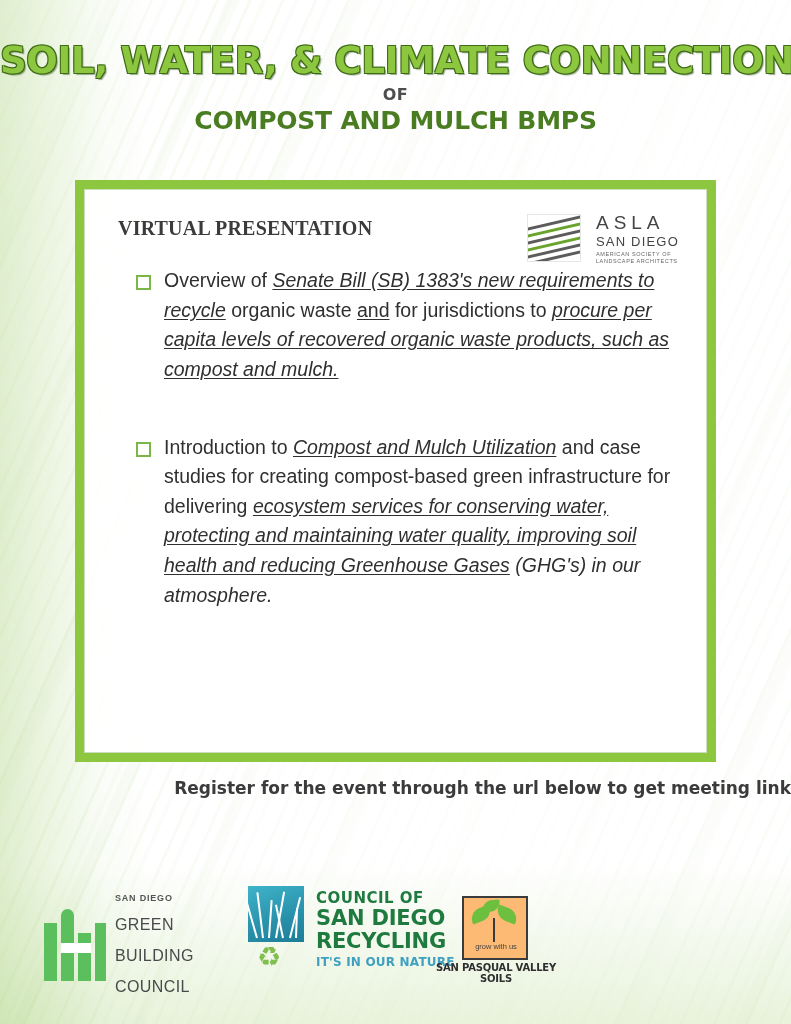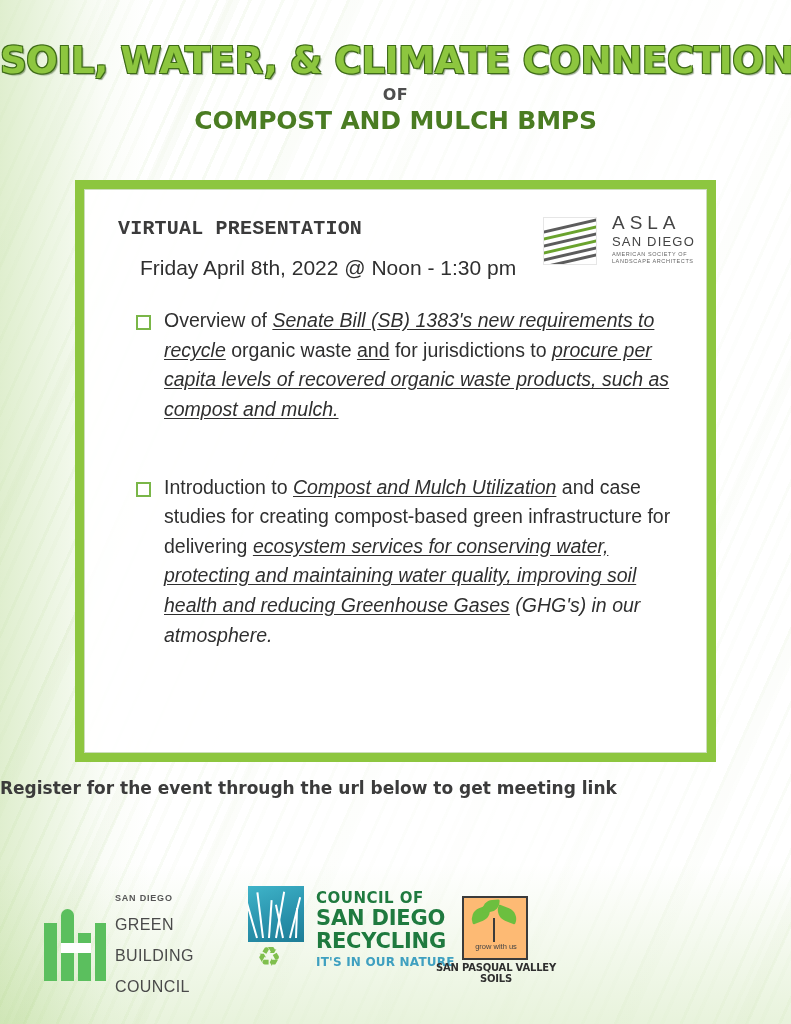--- a/index.html
+++ b/index.html
@@ -135,41 +135,41 @@
     z-index: 5;
   }
   .frame-inner {
     position: relative;
     padding: 28px 34px 0 34px;
     height: 100%;
     box-sizing: border-box;
   }
 
   .vp-title {
-    font-family: Liberation Mono, monospace;
+    font-family: Liberation Serif, serif;
     font-weight: bold;
     font-size: 20px;
     color: #3b3b3b;
     letter-spacing: 0.2px;
   }
   .vp-date {
     font-family: "Liberation Sans", sans-serif;
     font-size: 21px;
     color: #2f2f2f;
     margin-top: 16px;
     margin-left: 22px;
   }
 
   
   .asla {
     position: absolute;
-    right: 12px;
+    right: 28px;
     top: 22px;
     display: flex;
-    align-items: flex-end;
+    align-items: center;
     gap: 15px;
   }
   .asla-mark {
     width: 52px;
     height: 46px;
     background: #ffffff;
     position: relative;
     overflow: hidden;
     border: 1px solid #e6e6e6;
   }
@@ -249,21 +249,21 @@
     text-decoration: underline;
     text-underline-offset: 2px;
   }
 
   
   .register {
     position: absolute;
     left: 0;
     top: 778px;
     width: 791px;
-    text-align: left;
+    text-align: right;
     z-index: 5;
   }
   .register-line {
     font-family: "DejaVu Sans", sans-serif;
     font-weight: bold;
     font-size: 17px;
     color: #3b3b3b;
   }
   .register-url {
     font-family: "Liberation Sans", sans-serif;
@@ -505,21 +505,20 @@
         </div>
         <div class="asla-text">
           <div class="l1">ASLA</div>
           <div class="l2">SAN DIEGO</div>
           <div class="l3">AMERICAN SOCIETY OF</div>
           <div class="l4">LANDSCAPE ARCHITECTS</div>
         </div>
       </div>
 
       <div class="vp-title">VIRTUAL PRESENTATION</div>
-      <div class="vp-date">Friday April 8th, 2022 @ Noon - 1:30 pm</div>
 
       <div class="bullet-row">
         <div class="bullet-mark"></div>
         <div class="bullet-text"><span>Overview of </span><span class="em">Senate Bill (SB) 1383's new requirements to recycle</span><span> organic waste </span><span class="u">and</span><span> for jurisdictions to </span><span class="em">procure per capita levels of recovered organic waste products, such as compost and mulch.</span></div>
       </div>
 
       <div class="bullet-row second">
         <div class="bullet-mark"></div>
         <div class="bullet-text"><span>Introduction to </span><span class="em">Compost and Mulch Utilization</span><span> and case studies for creating compost-based green infrastructure for delivering </span><span class="em">ecosystem services for conserving water, protecting and maintaining water quality, improving soil health and reducing Greenhouse Gases</span><span class="em-nound"> (GHG's) in our atmosphere.</span></div>
       </div>

